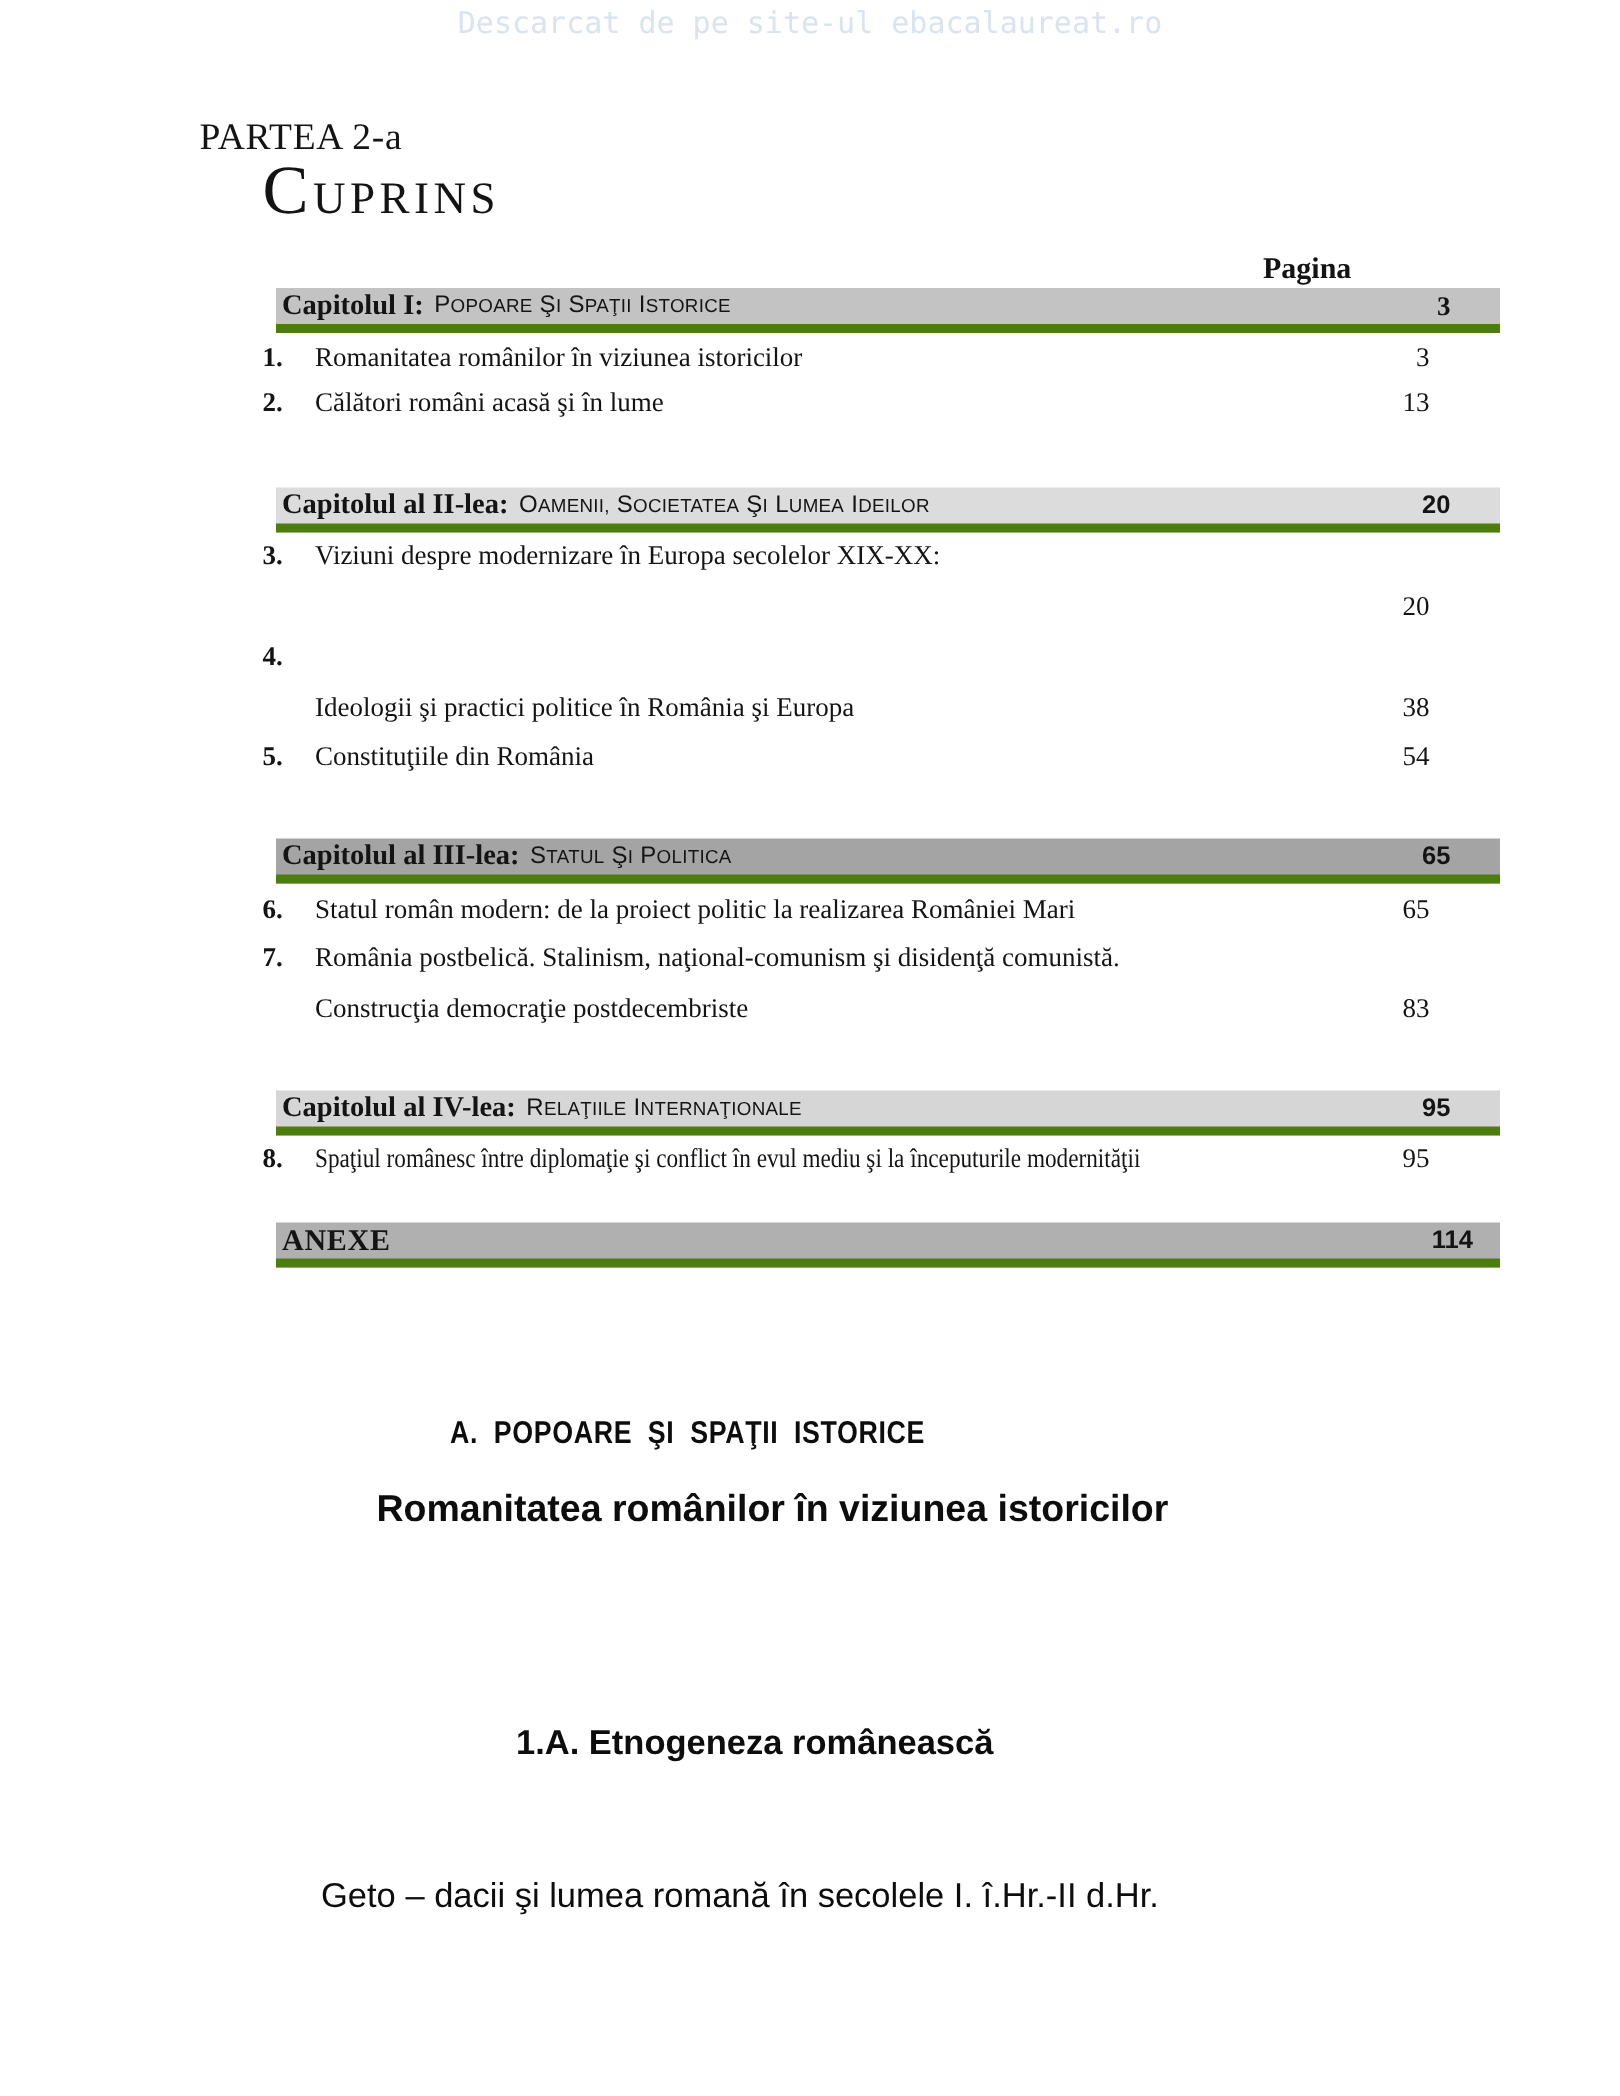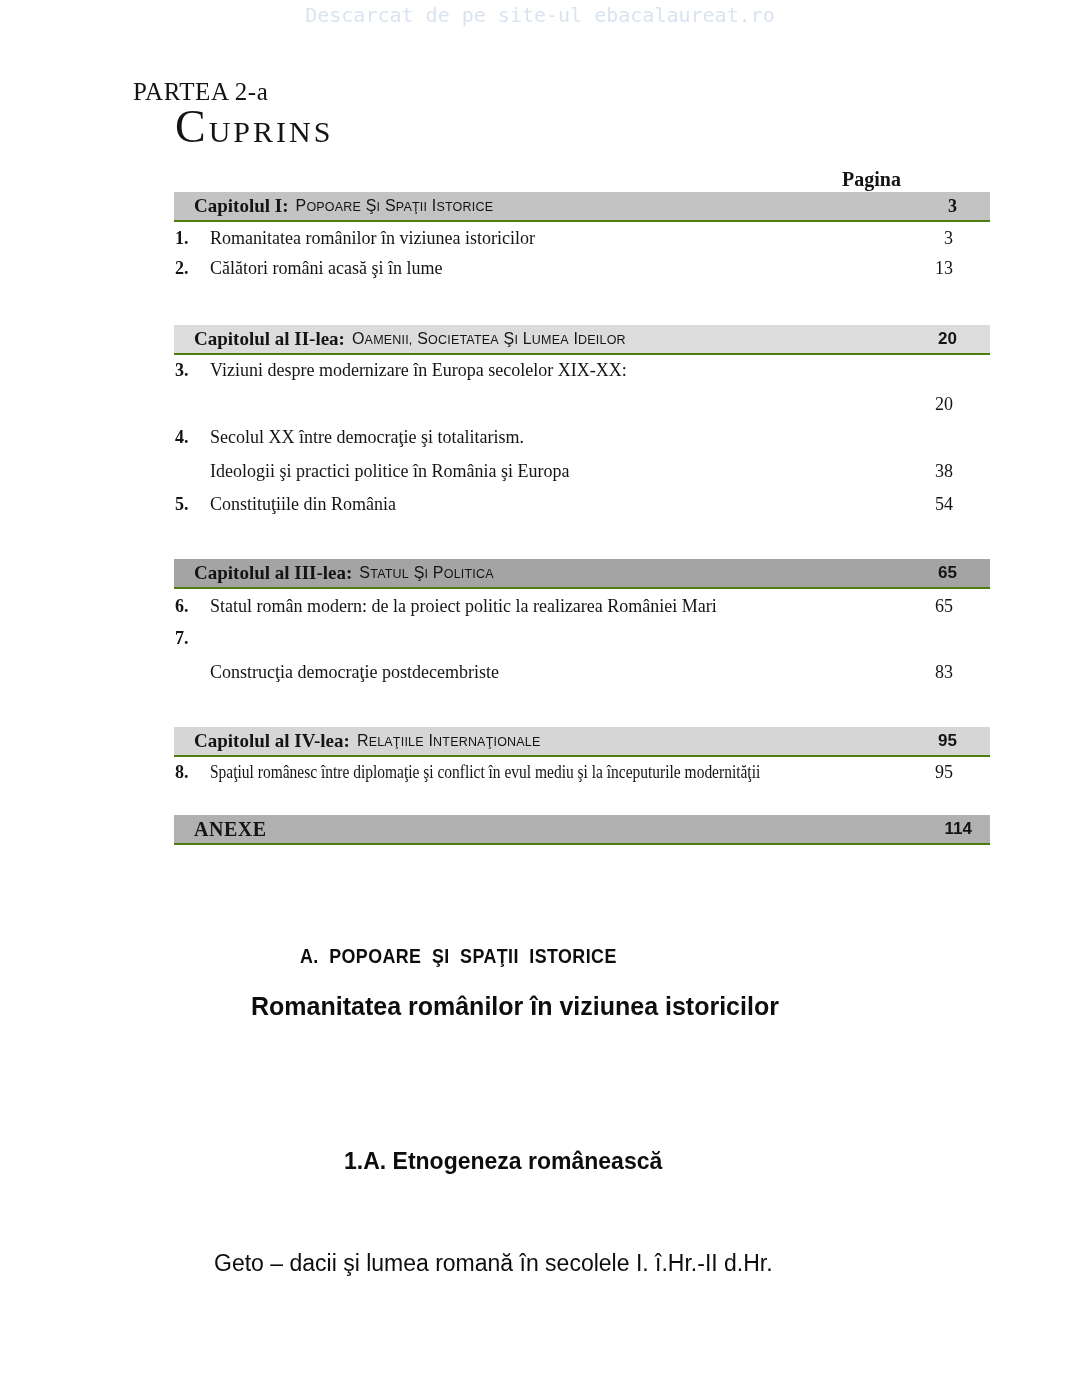--- a/index.html
+++ b/index.html
@@ -7,22 +7,22 @@
         font-family:"Liberation Serif", serif;color:#141414;}
   .watermark{position:absolute;top:3px;left:50%;transform:translateX(-50%);
              font-family:"DejaVu Sans Mono", monospace;font-size:20px;color:#d9e4f0;
              white-space:nowrap;text-align:center;}
   .part{position:absolute;left:133px;top:78px;font-size:25px;letter-spacing:0.5px;}
   .cuprins{position:absolute;left:175px;top:104px;margin:0;font-weight:normal;
            font-size:30px;letter-spacing:3px;line-height:46px;}
   .cuprins .dc{font-size:46px;}
   .pagina{position:absolute;left:842px;top:168px;font-size:20px;font-weight:bold;}
   .toc{position:absolute;left:172px;top:192px;width:816px;height:660px;}
-  .bar{position:absolute;left:2px;width:100%;height:30px;display:flex;align-items:center;
-       padding-left:20px;box-sizing:border-box;border-bottom:2px solid #4d7c0f;}
+  .bar{position:absolute;left:12px;width:100%;height:30px;display:flex;align-items:center;
+       padding-left:4px;box-sizing:border-box;border-bottom:6px solid #4d7c0f;}
   .bar .pref{font-family:"Liberation Serif", serif;font-weight:bold;font-size:19px;white-space:nowrap;}
   .bar .ttl{font-family:"Liberation Sans", sans-serif;font-weight:normal;margin-left:7px;
             white-space:nowrap;letter-spacing:0.2px;}
   .ttl .bc{font-size:16px;}
   .ttl .sc{font-size:12.5px;}
   .bar .bnum{position:absolute;right:33px;font-family:"Liberation Sans", sans-serif;
              font-weight:bold;font-size:17px;}
   .bar .bnum.serifnum{font-family:"Liberation Serif", serif;font-size:18px;}
   .anexe-bar .pref{font-size:20px;letter-spacing:0.5px;}
   .anexe-bar .bnum{right:18px;}
@@ -79,21 +79,20 @@
 
     <div class="it" style="top:166px">
       <span class="no">3.</span>
       <span class="tx">Viziuni despre modernizare în Europa secolelor XIX-XX:</span>
     </div>
     <div class="it" style="top:200px">
       <span class="pg">20</span>
     </div>
     <div class="it" style="top:233px">
       <span class="no">4.</span>
-      <span class="tx">Secolul XX între democraţie şi totalitarism.</span>
     </div>
     <div class="it" style="top:267px">
       <span class="tx">Ideologii şi practici politice în România şi Europa</span>
       <span class="pg">38</span>
     </div>
     <div class="it" style="top:300px">
       <span class="no">5.</span>
       <span class="tx">Constituţiile din România</span>
       <span class="pg">54</span>
     </div>
@@ -104,20 +103,21 @@
       <span class="bnum">65</span>
     </div>
 
     <div class="it" style="top:402px">
       <span class="no">6.</span>
       <span class="tx">Statul român modern: de la proiect politic la realizarea României Mari</span>
       <span class="pg">65</span>
     </div>
     <div class="it" style="top:434px">
       <span class="no">7.</span>
+      <span class="tx">România postbelică. Stalinism, naţional-comunism şi disidenţă comunistă.</span>
     </div>
     <div class="it" style="top:468px">
       <span class="tx">Construcţia democraţie postdecembriste</span>
       <span class="pg">83</span>
     </div>
 
     <div class="bar" style="top: 535px; background: rgb(214, 214, 214);">
       <span class="pref">Capitolul al IV-lea:</span>
       <span class="ttl"><span class="bc">R</span><span class="sc">ELAŢIILE</span> <span class="bc">I</span><span class="sc">NTERNAŢIONALE</span></span>
       <span class="bnum">95</span>

